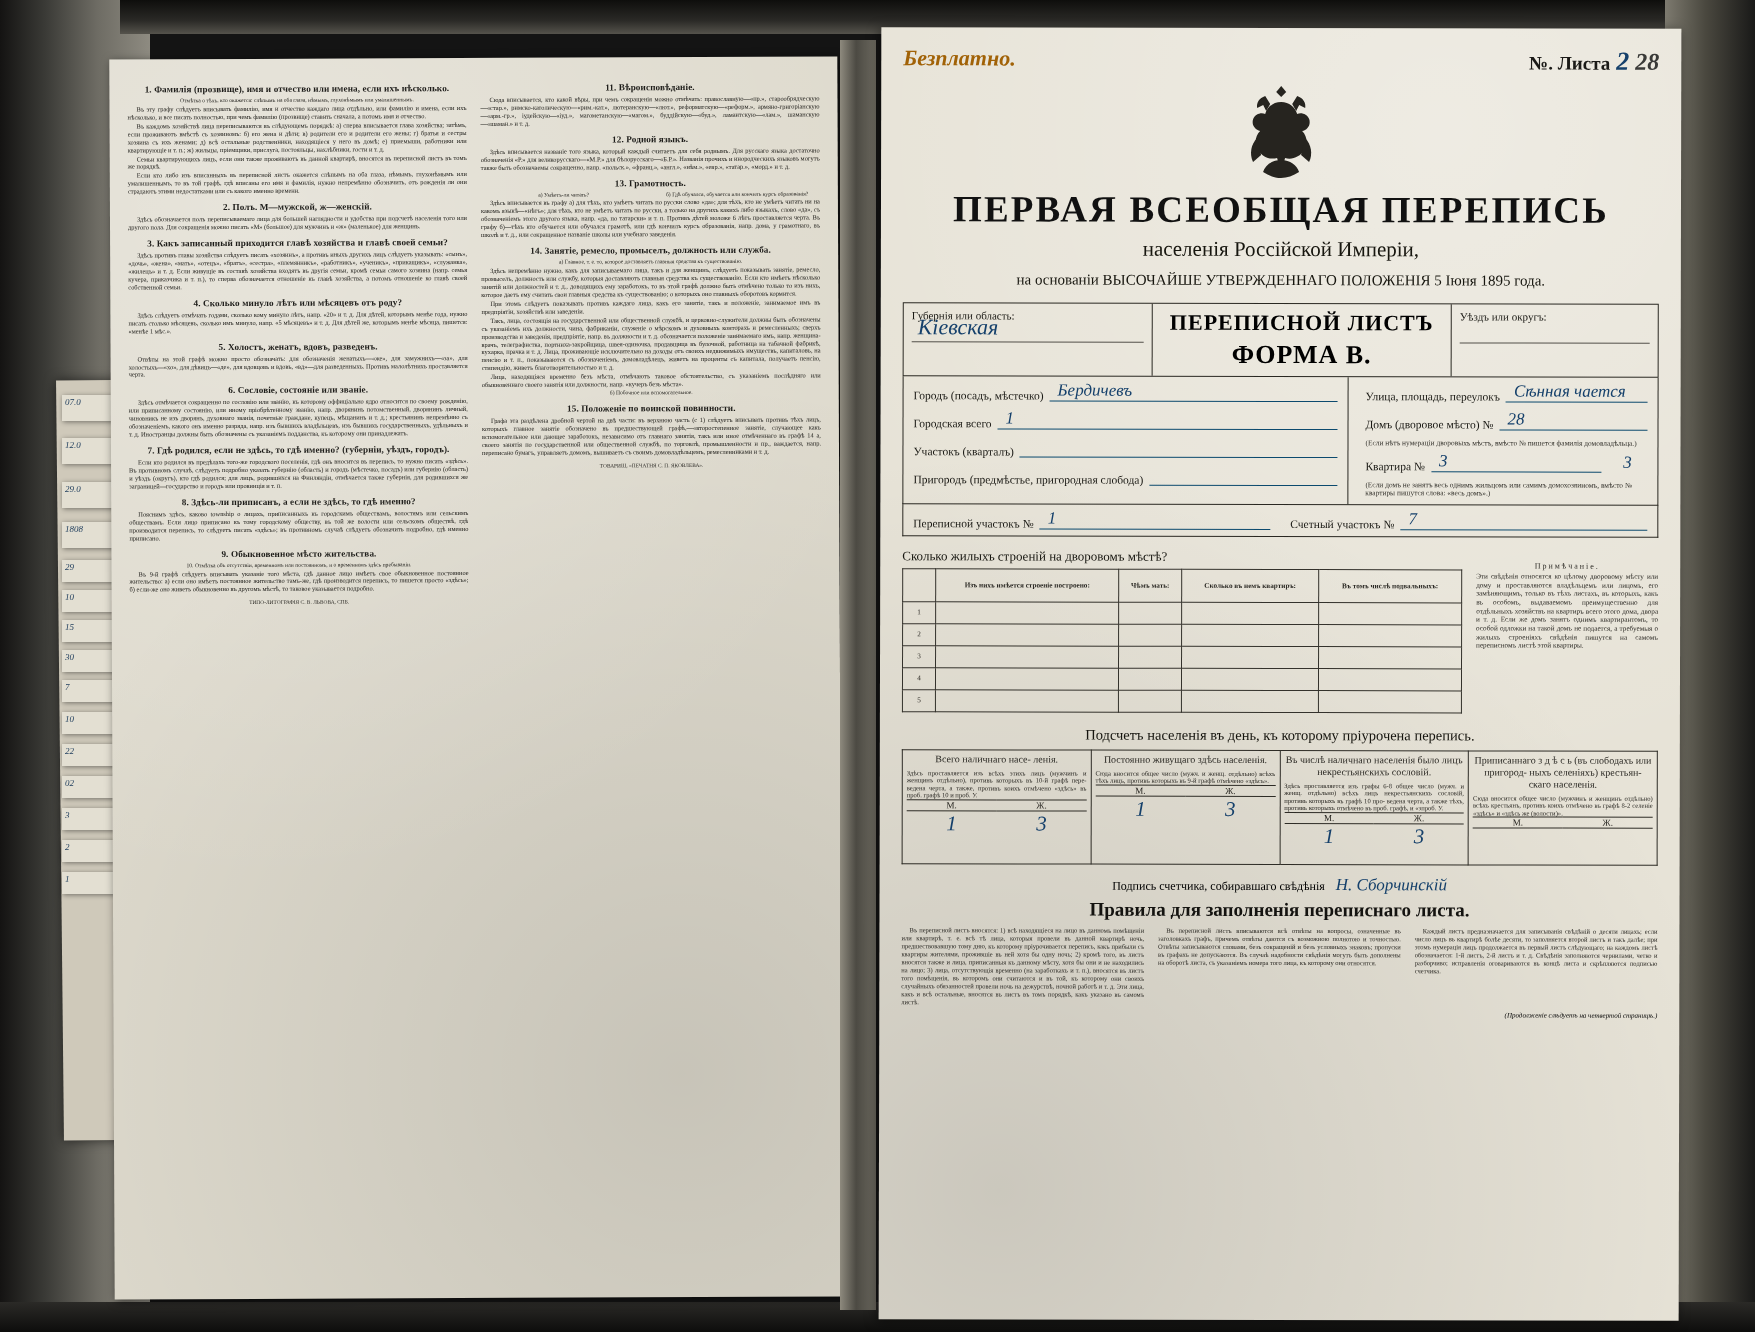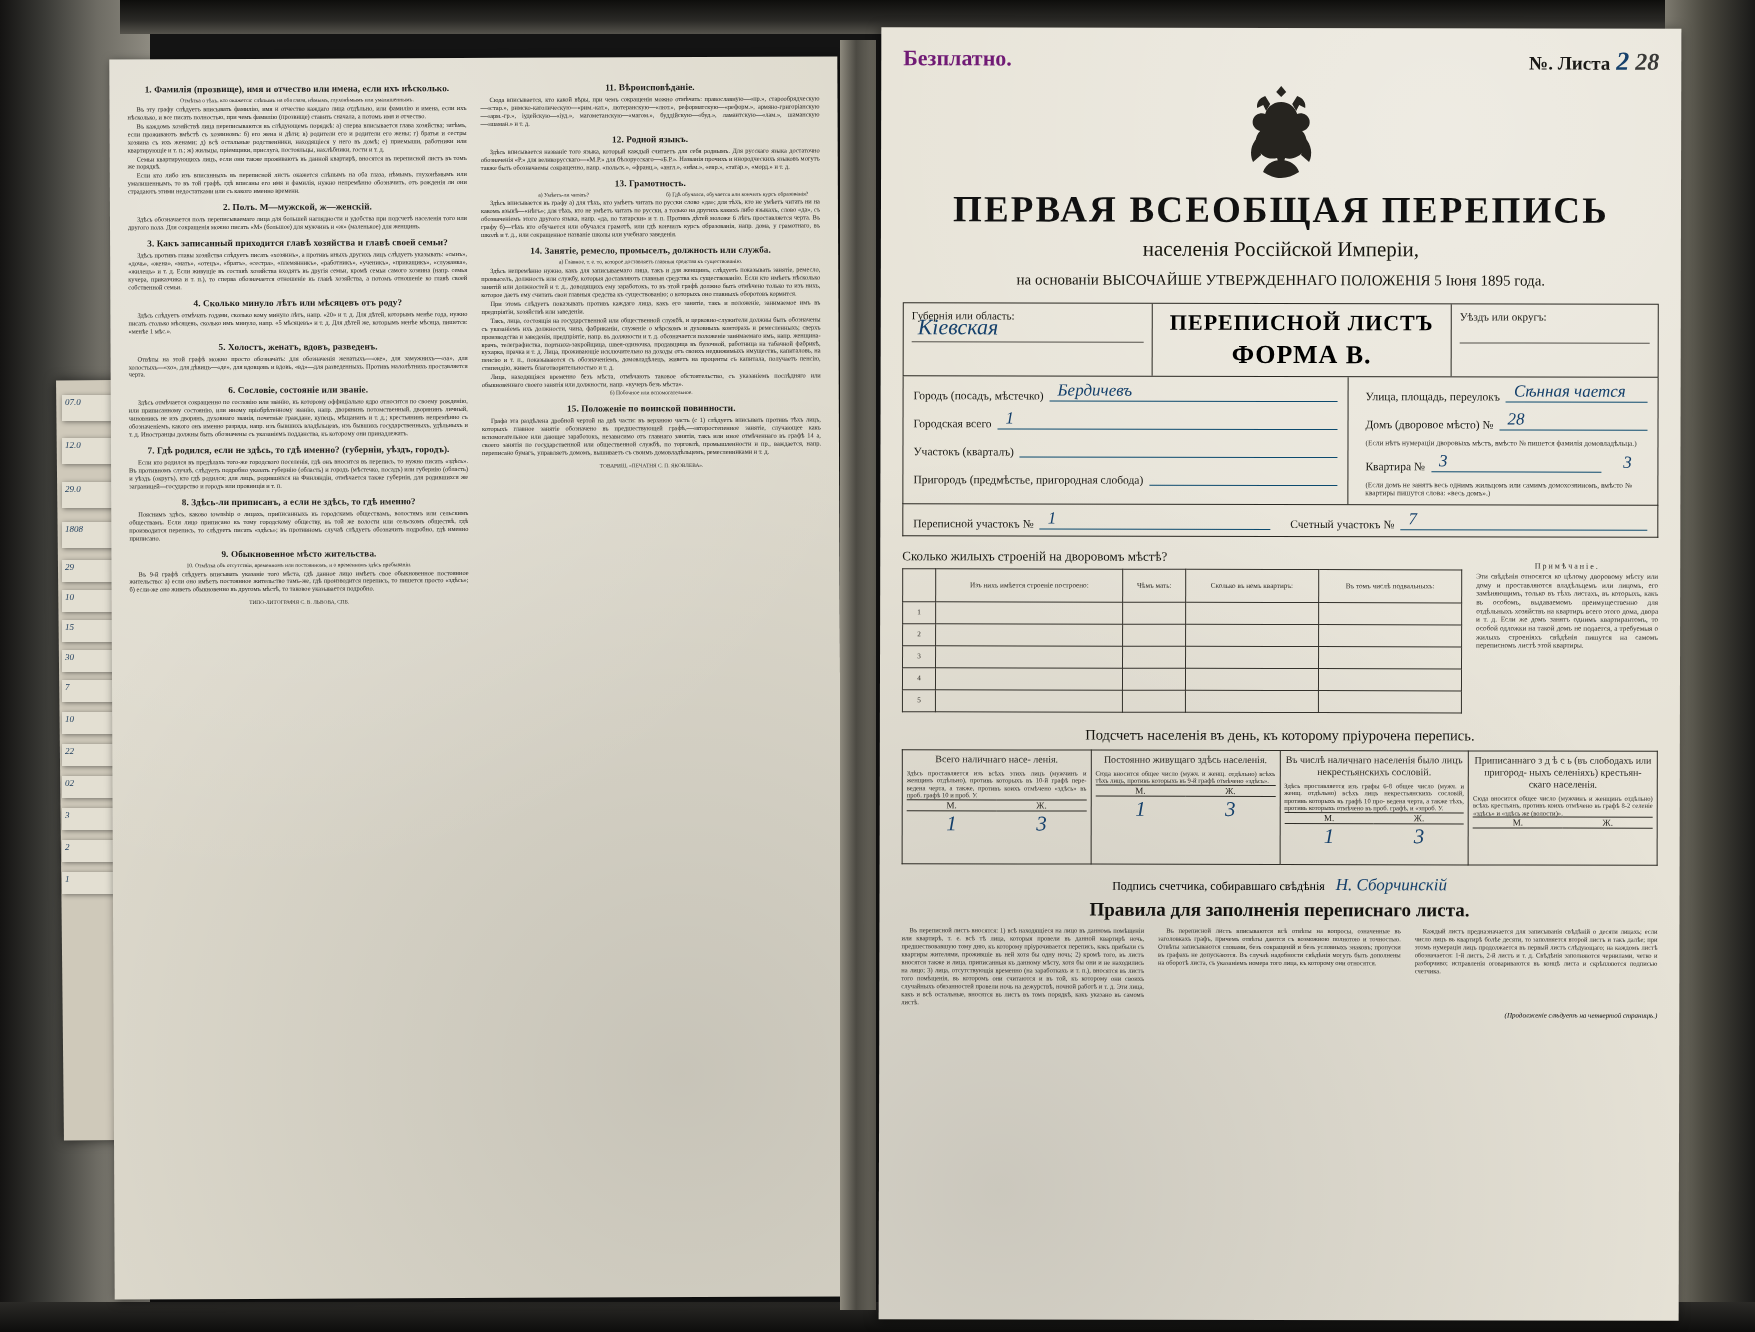--- a/index.html
+++ b/index.html
@@ -34,21 +34,21 @@
 
   
   .right-sheet{position:absolute;left:880px;top:28px;width:800px;height:1292px;background:#e7e3d7;
     box-shadow:-2px 2px 12px rgba(0,0,0,.5);transform:rotate(0.12deg);}
   .right-sheet:before{content:"";position:absolute;inset:0;
     background:radial-gradient(circle at 70% 8%,rgba(255,255,255,.30),transparent 50%),
                radial-gradient(circle at 15% 90%,rgba(0,0,0,.12),transparent 55%);pointer-events:none;}
   .rs-inner{position:absolute;left:22px;top:18px;width:756px;height:1256px;}
 
   .topline{display:flex;align-items:flex-start;justify-content:space-between;}
-  .free{font-size:22px;font-weight:bold;color:#701a75;font-family:"Liberation Serif",serif;}
+  .free{font-size:22px;font-style:italic;font-weight:bold;color:#a16207;font-family:"Liberation Serif",serif;}
   .sheetno{font-size:19px;font-weight:bold;color:#1b1a17;display:flex;align-items:baseline;gap:6px;}
   .hand{font-family:"Liberation Serif",serif;font-style:italic;color:#15406b;}
   .hand.big{font-size:26px;}
   .penc{font-family:"Liberation Serif",serif;font-style:italic;color:#3a3a38;font-size:24px;}
 
   .crest{position:absolute;left:50%;top:36px;transform:translateX(-50%);width:92px;height:104px;}
 
   .h1{margin-top:112px;text-align:center;font-size:37px;font-weight:bold;letter-spacing:2.2px;color:#111;}
   .h2{text-align:center;font-size:21px;margin-top:6px;color:#17160f;}
   .h3{text-align:center;font-size:15px;margin-top:10px;color:#17160f;}
@@ -69,21 +69,21 @@
   .g-right{flex:1;padding-left:17px;}
   .frow{display:flex;align-items:flex-end;gap:6px;margin-bottom:9px;}
   .frow .lbl{font-size:11.5px;white-space:nowrap;color:#1a1914;}
   .frow .inp{flex:1;border-bottom:1px solid #0c4a6e;min-height:18px;position:relative;}
   .frow .inp .hw{position:absolute;left:8px;bottom:0px;font-size:17px;}
   .tiny{font-size:7.4px;line-height:1.15;color:#33312b;}
 
   .sectq{font-size:13px;margin:12px 0 4px;color:#16150f;}
   table.dw{border-collapse:collapse;width:560px;}
   table.dw td,table.dw th{border:1px solid #34322c;font-size:7.2px;padding:2px 3px;color:#2a2823;text-align:center;vertical-align:middle;}
-  table.dw th{font-weight:normal;height:28px;}
+  table.dw th{font-weight:bold;height:28px;}
   table.dw td{height:17px;}
   .notecol{position:absolute;right:0;width:182px;font-size:7.2px;line-height:1.2;text-align:justify;color:#2c2a25;}
   .notetitle{text-align:center;letter-spacing:2px;font-size:8px;margin-bottom:2px;}
 
   .subcount{text-align:center;font-size:14.5px;margin:14px 0 6px;color:#16150f;}
   table.cnt{border-collapse:collapse;width:100%;}
   table.cnt td{border:1.4px solid #2e2c26;vertical-align:top;padding:3px 4px;color:#2a2823;}
   .cnt-h{font-size:10px;text-align:center;line-height:1.2;}
   .cnt-b{font-size:6.6px;line-height:1.16;text-align:justify;}
   .mz{display:flex;}

